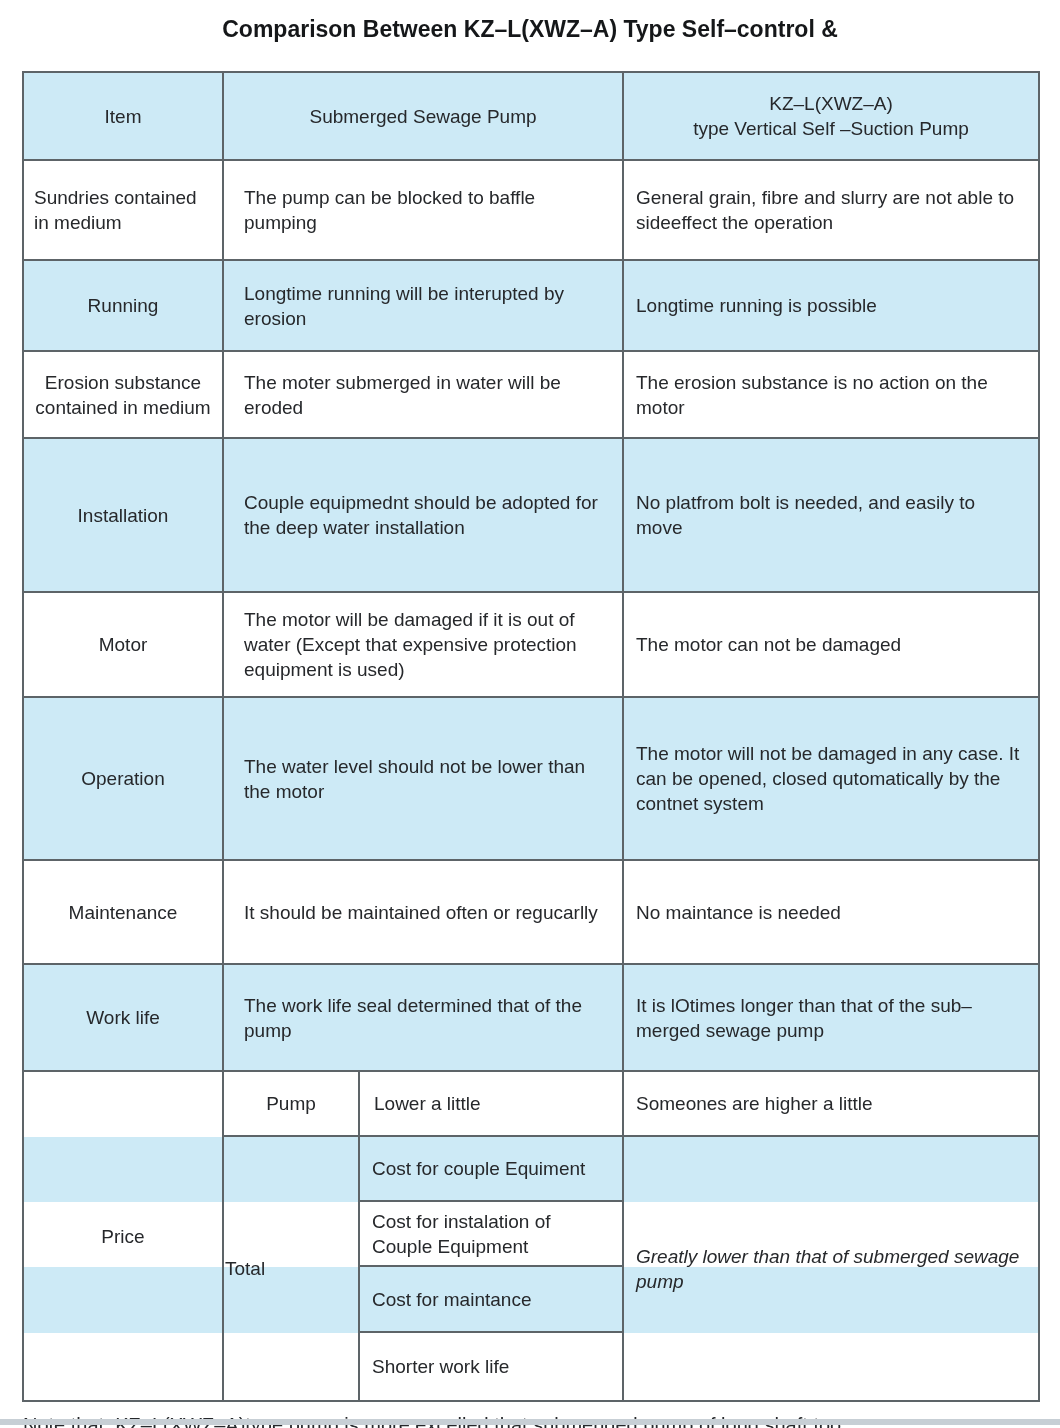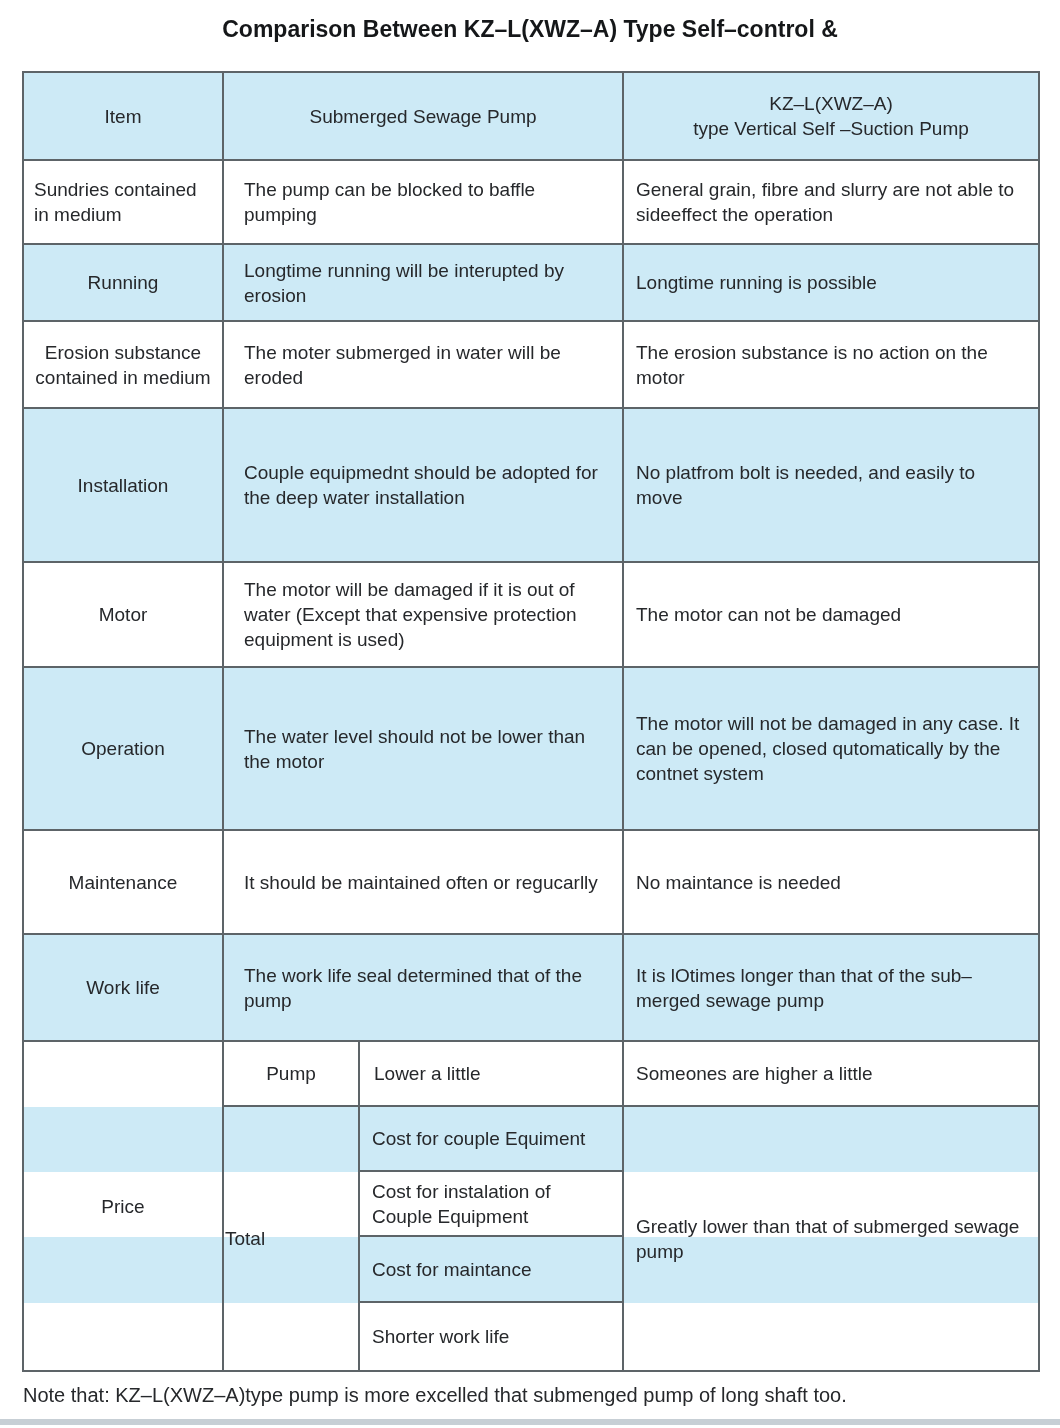--- a/index.html
+++ b/index.html
@@ -65,20 +65,21 @@
       var(--white) 196px, var(--white) 265px);
     text-align:left;
   }
   .span-kzl{
     background:linear-gradient(to bottom,
       var(--blue) 0, var(--blue) 65px,
       var(--white) 65px, var(--white) 130px,
       var(--blue) 130px, var(--blue) 196px,
       var(--white) 196px, var(--white) 265px);
     padding:4px 14px 4px 12px;
+    font-style:italic;
   }
   .note{
     font-size:20px;
     margin:12px 0 0 23px;
   }
   .bottom-edge{
     position:absolute;
     left:0; bottom:3px;
     width:100%; height:6px;
     background:#c7cfd5;
@@ -102,27 +103,27 @@
   <tbody>
       <tr style="height:88px">
     <td class="bg-blue c-center hdr">Item</td>
     <td colspan="2" class="bg-blue c-center hdr">Submerged Sewage Pump</td>
     <td class="bg-blue c-center hdr">
       <div>KZ–L(XWZ–A)</div>
       <div>type Vertical Self –Suction Pump</div>
     </td>
   </tr>
 
-  <tr style="height:84px">
+  <tr style="height:100px">
     <td class="bg-white pad-item-left">Sundries contained in medium</td>
     <td colspan="2" class="bg-white pad2">The pump can be blocked to baffle pumping</td>
     <td class="bg-white pad3">General grain, fibre and slurry are not able to sideeffect the operation</td>
   </tr>
 
-  <tr style="height:77px">
+  <tr style="height:91px">
     <td class="bg-blue c-center pad-item">Running</td>
     <td colspan="2" class="bg-blue pad2">Longtime running will be interupted by erosion</td>
     <td class="bg-blue pad3">Longtime running is possible</td>
   </tr>
 
   <tr style="height:87px">
     <td class="bg-white c-center pad-item">Erosion substance contained in medium</td>
     <td colspan="2" class="bg-white pad2">The moter submerged in water will be eroded</td>
     <td class="bg-white pad3">The erosion substance is no action on the motor</td>
   </tr>

